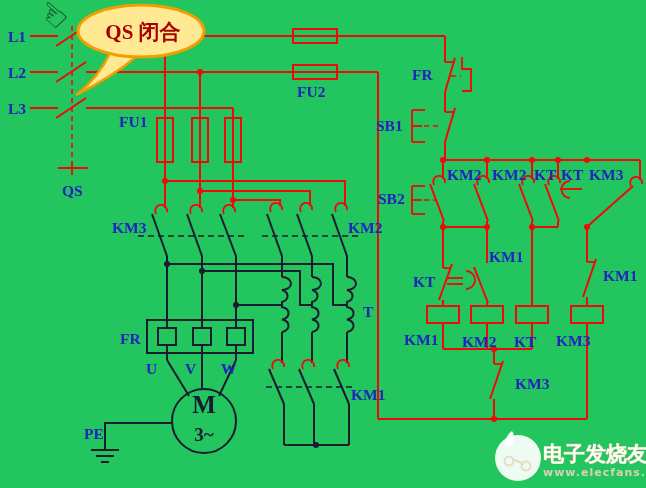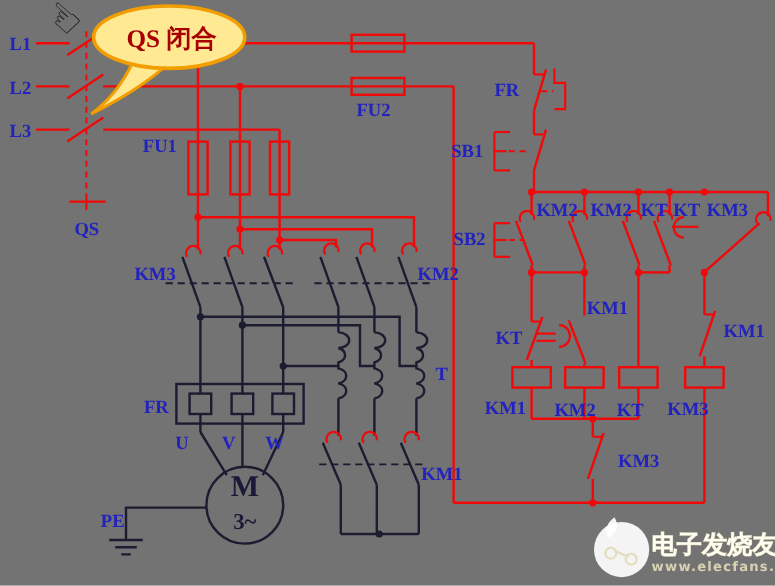--- a/index.html
+++ b/index.html
@@ -1,19 +1,19 @@
 <!DOCTYPE html>
 <html><head>
 <meta charset="utf-8">
 <style>
   html,body{margin:0;padding:0;}
   #stage{
     position:relative;
     width:646px;height:488px;
-    background:#737373;
+    background:#22c55e;
     overflow:hidden;
     font-family:"Liberation Serif", serif;
   }
   svg{position:absolute;left:0;top:0;}
   .wire{stroke:#F10808;stroke-width:2;fill:none;}
   .wire-thin{stroke:#F10808;stroke-width:1.8;fill:none;}
   .blk{stroke:#1C1C30;stroke-width:2;fill:none;}
   .dash-blk{stroke:#1C1C30;stroke-width:1.6;fill:none;stroke-dasharray:6 4;}
   .dash-red{stroke:#F10808;stroke-width:1.6;fill:none;stroke-dasharray:5 4;}
   .dot{fill:#F10808;stroke:none;}

